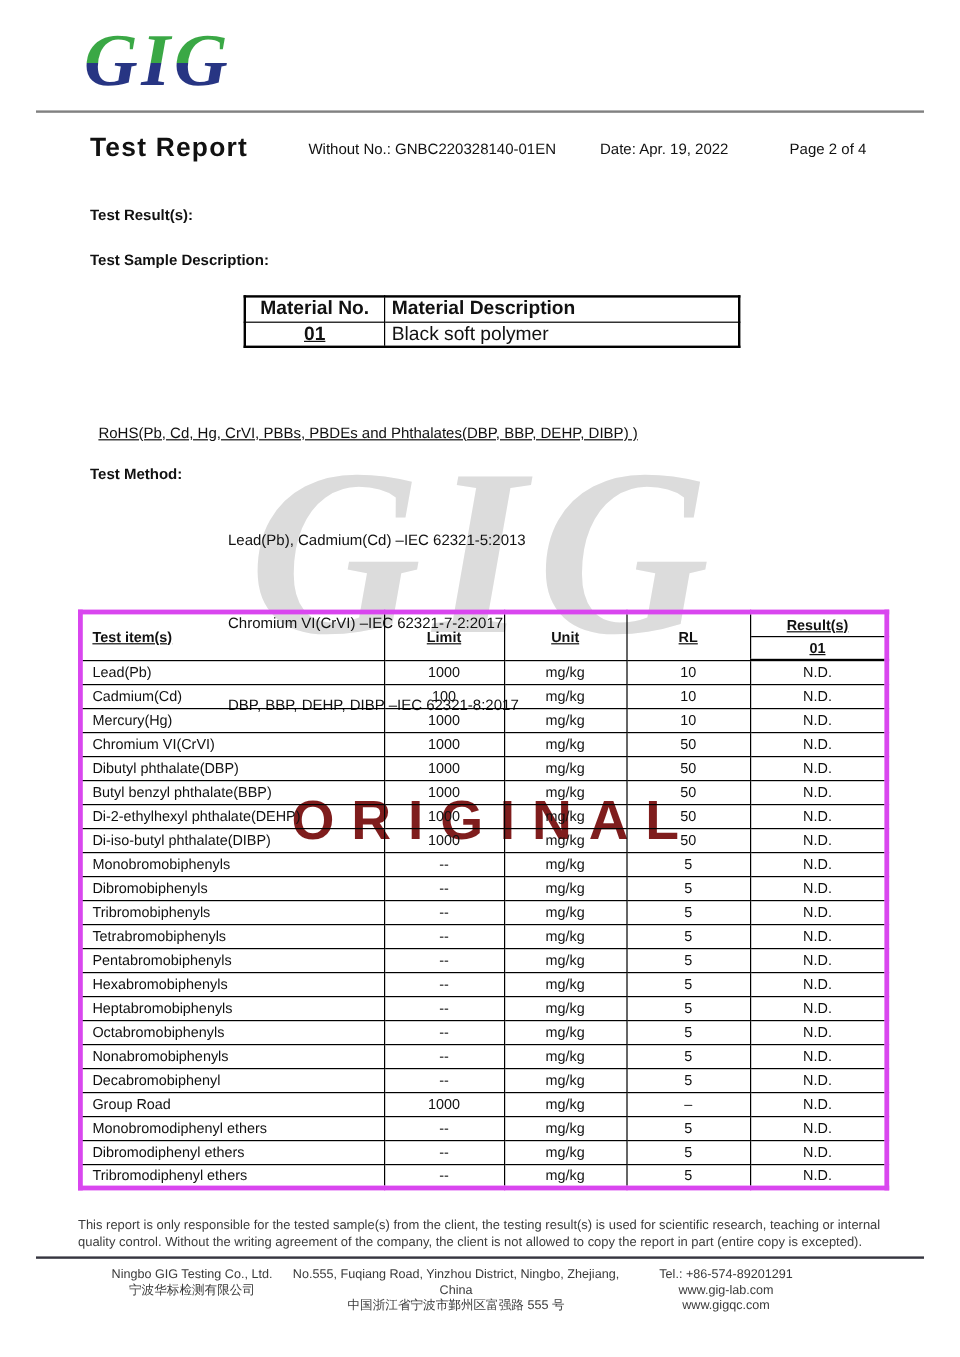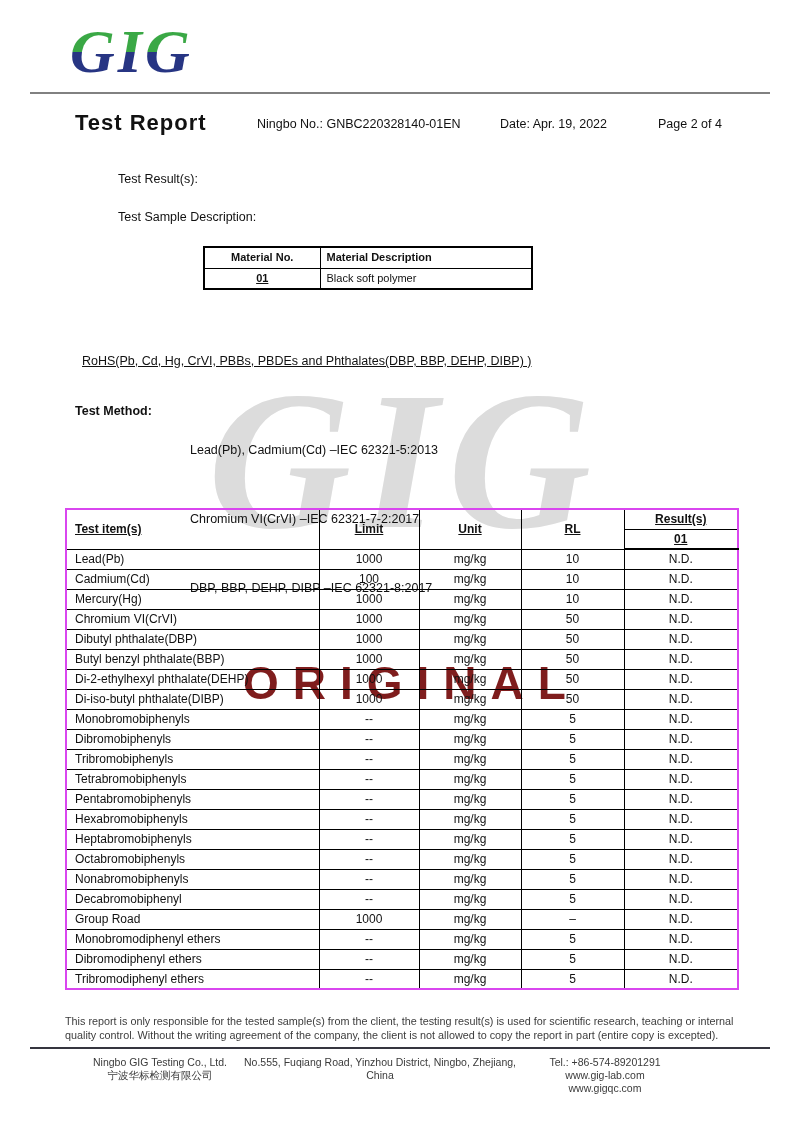--- a/index.html
+++ b/index.html
@@ -72,32 +72,32 @@
     top: 110px;
     font-size: 22px;
     font-weight: bold;
     letter-spacing: 1px;
   }
   .meta { position: absolute; top: 117px; font-size: 12.5px; }
   .meta-report-no { left: 257px; }
   .meta-date { left: 500px; }
   .meta-page { left: 658px; }
   
-  .lbl { position: absolute; font-size: 12.5px; font-weight: normal; margin-left: 43px; }
+  .lbl { position: absolute; font-size: 12.5px; font-weight: bold; }
   .lbl-results { left: 75px; top: 172px; }
   .lbl-sample { left: 75px; top: 210px; }
   
   .sample-table {
     position: absolute;
     left: 203px;
     top: 246px;
     border-collapse: collapse;
     table-layout: fixed;
-    width: 330px;
-    font-size: 11px;
+    width: 414px;
+    font-size: 16px;
   }
   .sample-table th, .sample-table td {
     border: 1px solid #000;
     height: 21px;
     line-height: 15px;
     padding: 0 6px;
     background: transparent;
   }
   .sample-table { border: 2px solid #000; }
   .sample-table .c-no { width: 116px; text-align: center; }
@@ -107,33 +107,33 @@
   
   .rohs {
     position: absolute;
     left: 65px;
     top: 354px;
     font-size: 12.5px;
     font-weight: normal;
     text-decoration: underline;
     padding-left: 17px;
   }
-  .method-label { position: absolute; left: 75px; top: 404px; font-size: 12.5px; font-weight: bold; text-align: right; }
+  .method-label { position: absolute; left: 75px; top: 388px; font-size: 12.5px; font-weight: bold; text-align: right; }
   .method-lines { position: absolute; left: 190px; top: 392px; font-size: 12.5px; }
   .method-lines div { line-height: 21px; height: 21px; margin-top: 48px; }
   
   .results-table {
     position: absolute;
     left: 65px;
     top: 508px;
     width: 672px;
     border-collapse: collapse;
     table-layout: fixed;
     font-size: 12px;
-    border: 2px solid #d946ef;
+    border: 4px solid #d946ef;
   }
   .results-table th, .results-table td {
     border: 1px solid #000;
     background: transparent;
     text-align: center;
     height: 20px;
     line-height: 14px;
     padding: 0 2px;
   }
   .results-table th {
@@ -175,21 +175,21 @@
 <div class="page">
 
   <div class="wm-gig">GIG</div>
   <div class="wm-original">ORIGINAL</div>
 
   <div class="content">
 
     <div class="logo">GIG</div>
     <div class="rule-top"></div>
     <div class="report-title">Test Report</div>
-    <div class="meta meta-report-no">Ningbo No.: GNBC220328140-01EN</div>
+    <div class="meta meta-report-no">Without No.: GNBC220328140-01EN</div>
     <div class="meta meta-date">Date: Apr. 19, 2022</div>
     <div class="meta meta-page">Page 2 of 4</div>
 
     <div class="lbl lbl-results">Test Result(s):</div>
     <div class="lbl lbl-sample">Test Sample Description:</div>
 
     <table class="sample-table">
       <thead>
         <tr>
           <th class="c-no">Material No.</th>
@@ -394,20 +394,21 @@
     <div class="disclaimer">This report is only responsible for the tested sample(s) from the client, the testing result(s) is used for scientific research, teaching or internal quality control. Without the writing agreement of the company, the client is not allowed to copy the report in part (entire copy is excepted).</div>
     <div class="rule-bottom"></div>
 
     <div class="footer">
       <div class="col col-company">
         <div>Ningbo GIG Testing Co., Ltd.</div>
         <div>宁波华标检测有限公司</div>
       </div>
       <div class="col col-address">
         <div>No.555, Fuqiang Road, Yinzhou District, Ningbo, Zhejiang, China</div>
+        <div>中国浙江省宁波市鄞州区富强路 555 号</div>
       </div>
       <div class="col col-contact">
         <div>Tel.: +86-574-89201291</div>
         <div>www.gig-lab.com</div>
         <div>www.gigqc.com</div>
       </div>
     </div>
 
   </div>
 </div>

